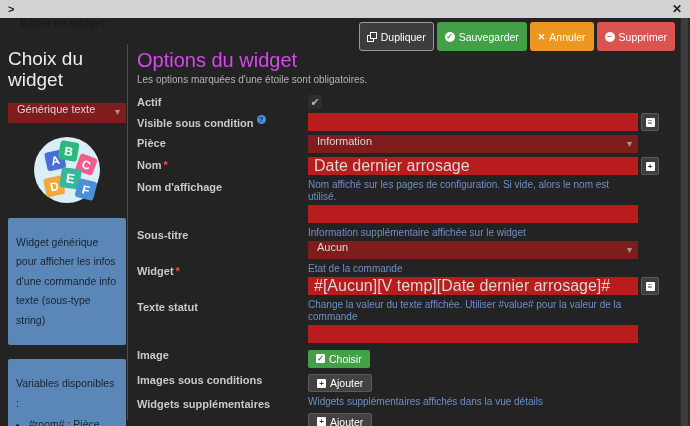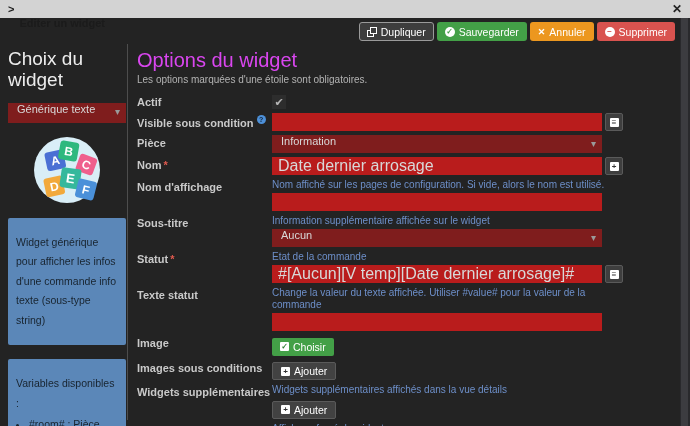--- a/index.html
+++ b/index.html
@@ -12,21 +12,21 @@
   .titlebar {
     height:18px; background:#d3d3d3; display:flex; align-items:center;
     padding:0 8px; color:#1b1b1b;
   }
   .titlebar .chev { font-size:11px; font-weight:bold; margin-right:5px; }
   .titlebar .ttl  { font-size:11px; font-weight:bold;margin-top:28px; }
   .titlebar .close { margin-left:auto; font-size:12px; font-weight:bold; cursor:pointer; color:#222; }
   
   .actions { position:absolute; top:22px; right:15px; display:flex; gap:3px; }
   .btn {
-    height:19px; display:flex; align-items:center; gap:4px;
+    height:29px; display:flex; align-items:center; gap:4px;
     font-size:10.5px; color:#fff; padding:0 7px; border-radius:3px;
     border:1px solid transparent; cursor:pointer; white-space:nowrap;
   }
   .btn-dup  { background:#3d3d3d; border-color:#9a9a9a; }
   .btn-save { background:#43a047; }
   .btn-cancel { background:#ec971f; }
   .btn-del  { background:#d9534f; }
   .icon-clone { position:relative; width:10px; height:10px; display:inline-block; }
   .icon-clone::before { content:""; position:absolute; left:0; top:3px; width:5px; height:5px; border:1px solid #fff; }
   .icon-clone::after  { content:""; position:absolute; left:3px; top:0; width:5px; height:5px; border:1px solid #fff; background:#3d3d3d; }
@@ -48,21 +48,21 @@
   .info-box {
     background:#5b87b8; color:#18242f; font-size:10.5px; line-height:1.85;
     padding:15px 8px; border-radius:2px; margin-bottom:14px;
   }
   .info-box ul { margin:2px 0 0 13px; }
   .divider { position:absolute; left:127px; top:44px; bottom:6px; width:1px; background:#4d4d4d; }
   
   .main { position:absolute; left:137px; top:49px; width:495px; }
   .main-title { font-size:20px; font-weight:400; color:#d946ef; line-height:22px; }
   .main-sub { font-size:10px; color:#b3b3b3; margin:3px 0 9px 0; }
-  .row { display:flex; margin-bottom:4px; }
+  .row { display:flex; margin-bottom:4px;gap:36px; }
   .row-label { width:135px; flex:none; font-size:11px; font-weight:bold; color:#c9c9c9; padding-top:2px; line-height:13px; }
   .req { color:#e05a4f; margin-left:2px; }
   .row-body { flex:1; }
   .ctrl-line { display:flex; gap:3px; align-items:flex-start; }
   .help { font-size:10px; color:#6d8fc9; line-height:12px; margin-bottom:2px; }
   .input {
     width:330px; height:18px; background:#b91c1c; border:none; color:#d8d8d8;
     font-size:16px; padding:0 6px; font-family:"Liberation Sans", sans-serif;
   }
   .select-wide { width:330px; height:18px; }
@@ -236,21 +236,21 @@
       <div class="help">Information supplémentaire affichée sur le widget</div>
       <div class="select select-wide">
         <span>Aucun</span>
         <span class="caret">▾</span>
       </div>
     </div>
   </div>
 
   <div class="row">
     <div class="row-label">
-      <span>Statut</span><span class="req">*</span>
+      <span>Widget</span><span class="req">*</span>
     </div>
     <div class="row-body">
       <div class="help">Etat de la commande</div>
       <div class="ctrl-line">
         <input class="input" value="#[Aucun][V temp][Date dernier arrosage]#" style="">
         <div class="side-btn">
           <span class="mini-sq">≡</span>
         </div>
       </div>
     </div>

